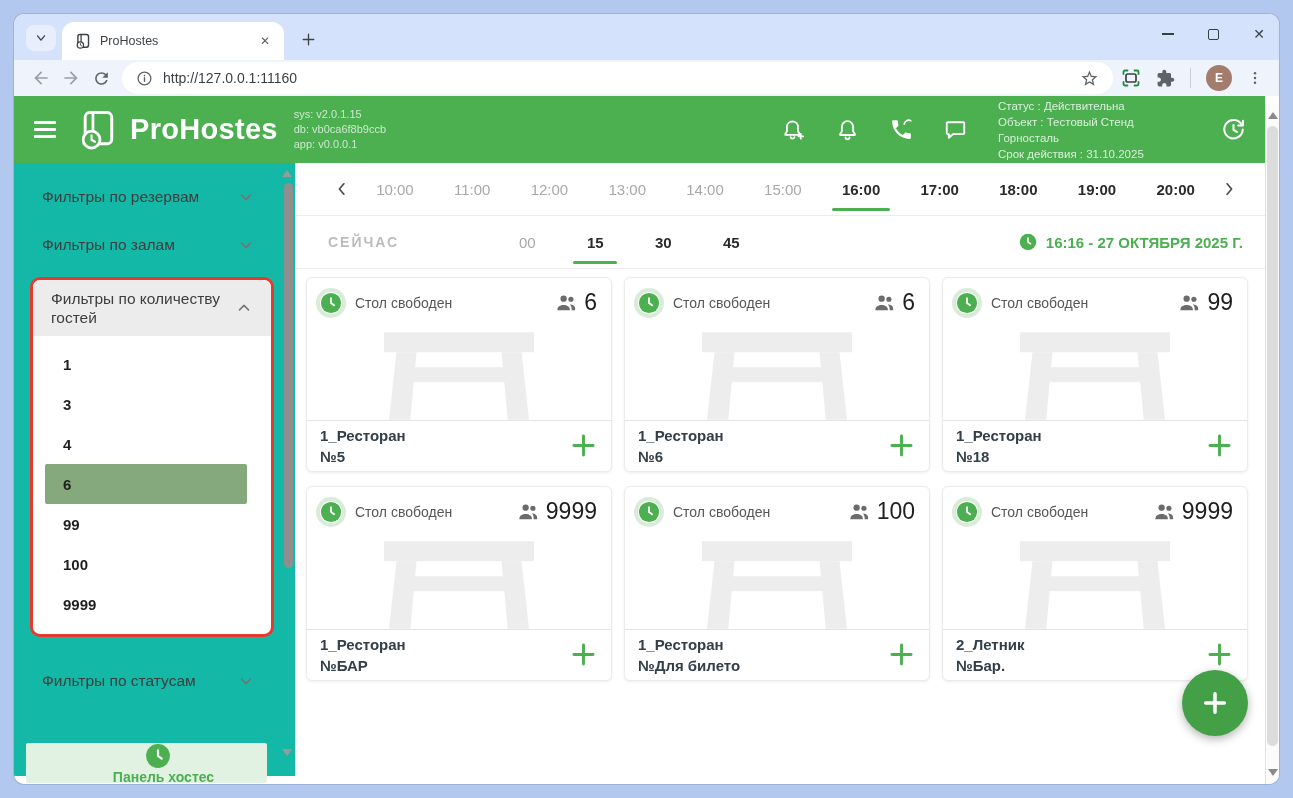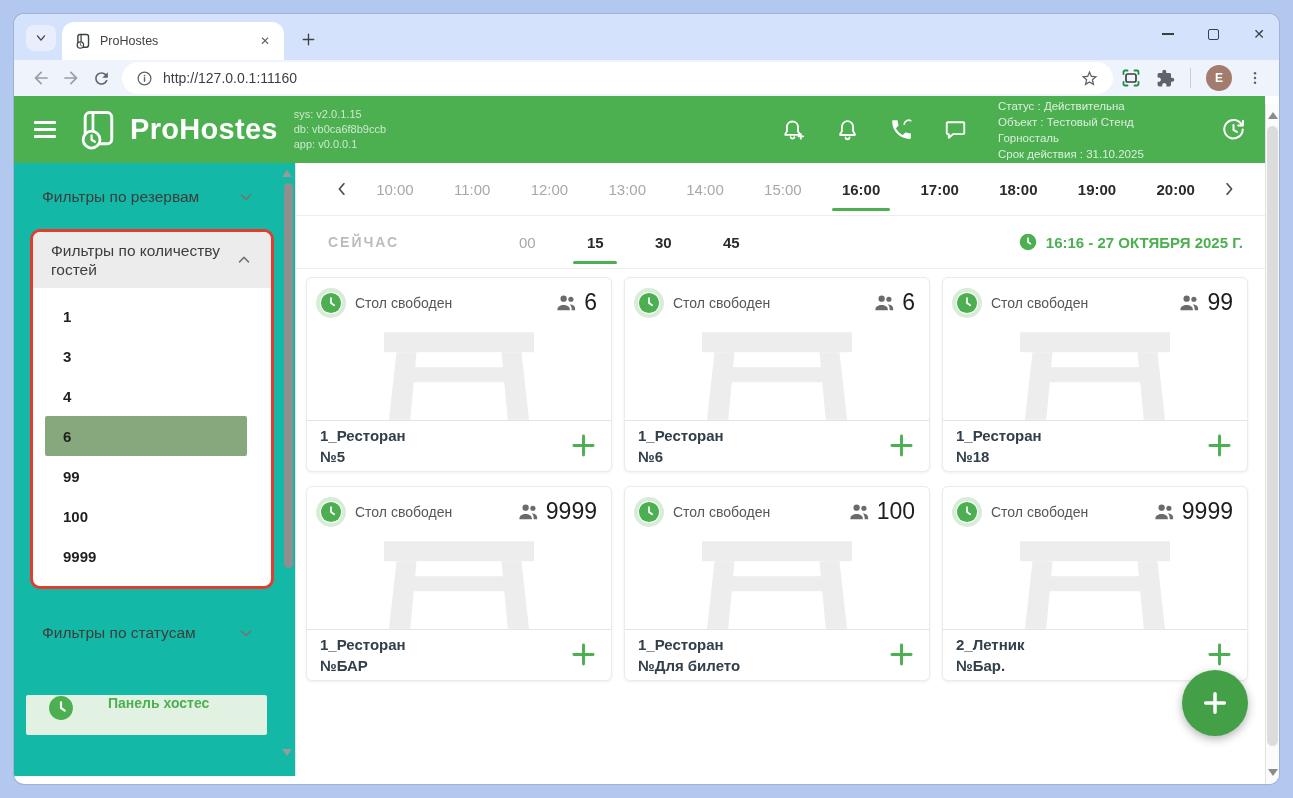--- a/index.html
+++ b/index.html
@@ -55,21 +55,21 @@
   .red-box { margin:8px 8px 0 16px; width:244px; border:3px solid #e53a2e; border-radius:10px; overflow:hidden;
     padding-bottom:10px; background:#fff; }
   .accordion-header { background:#ececec; padding:9px 18px 9px 18px; display:flex; align-items:center;
     justify-content:space-between; color:#3d3d3d; font-size:15.5px; line-height:19px; }
   .accordion-header .hdr-label { width:172px; }
   .guest-list { padding-top:8px; }
   .guest-item { height:40px; display:flex; align-items:center; padding-left:30px; font-size:15px;
     font-weight:bold; color:#1f1f1f; }
   .guest-item.selected { background:#85a87c; margin-left:12px; margin-right:24px; padding-left:18px; border-radius:2px; }
   .statuses-row { margin-top:20px; }
-  .hostess { margin:38px 28px 0 12px; height:40px; background:#e1f2e3; display:flex; align-items:flex-start; border-radius:2px; }
+  .hostess { margin:38px 28px 0 12px; height:40px; background:#e1f2e3; display:flex; align-items:center; border-radius:2px;flex-direction:column; }
   .hostess-label { color:#4caf50; font-weight:bold; font-size:14px; margin-left:34px; }
   .clock-badge { width:26px; height:26px; border-radius:50%; flex:none; }
   .hostess .clock-badge { margin-left:22px; }
   
   .sb-arrow { position:absolute; right:3px; width:0; height:0; border-left:5px solid transparent; border-right:5px solid transparent; }
   .sb-arrow.up { top:7px; border-bottom:7px solid #9a9a9a; }
   .sb-arrow.down { bottom:20px; border-top:7px solid #9a9a9a; }
   .sb-thumb { position:absolute; right:2px; top:20px; width:9px; height:385px; background:#8f8f8f; border-radius:5px; }
   
   .main { flex:1; position:relative; background:#fff; }
@@ -241,20 +241,26 @@
         <path d="M20.4 4.2 v4.2 h-4.2" fill="none" stroke="#fff" stroke-width="1.8" stroke-linecap="round" stroke-linejoin="round"></path>
         <path d="M12 8 v4.4 l3 1.8" fill="none" stroke="#fff" stroke-width="1.8" stroke-linecap="round"></path>
       </svg>
     </div>
 
     <div class="content">
 
       <div class="sidebar">
         <div class="filter-row">
           <span>Фильтры по резервам</span>
+          <svg width="18" height="18" viewBox="0 0 24 24">
+              <polyline points="6,9.5 12,15.5 18,9.5" fill="none" stroke="#757575" stroke-width="2" stroke-linecap="round" stroke-linejoin="round"></polyline>
+            </svg>
+        </div>
+        <div class="filter-row">
+          <span>Фильтры по залам</span>
           <svg width="18" height="18" viewBox="0 0 24 24">
               <polyline points="6,9.5 12,15.5 18,9.5" fill="none" stroke="#757575" stroke-width="2" stroke-linecap="round" stroke-linejoin="round"></polyline>
             </svg>
         </div>
 
         <div class="red-box">
           <div class="accordion-header">
             <span class="hdr-label">Фильтры по количеству гостей</span>
             <svg width="18" height="18" viewBox="0 0 24 24">
                 <polyline points="6,14.5 12,8.5 18,14.5" fill="none" stroke="#757575" stroke-width="2" stroke-linecap="round" stroke-linejoin="round"></polyline>

